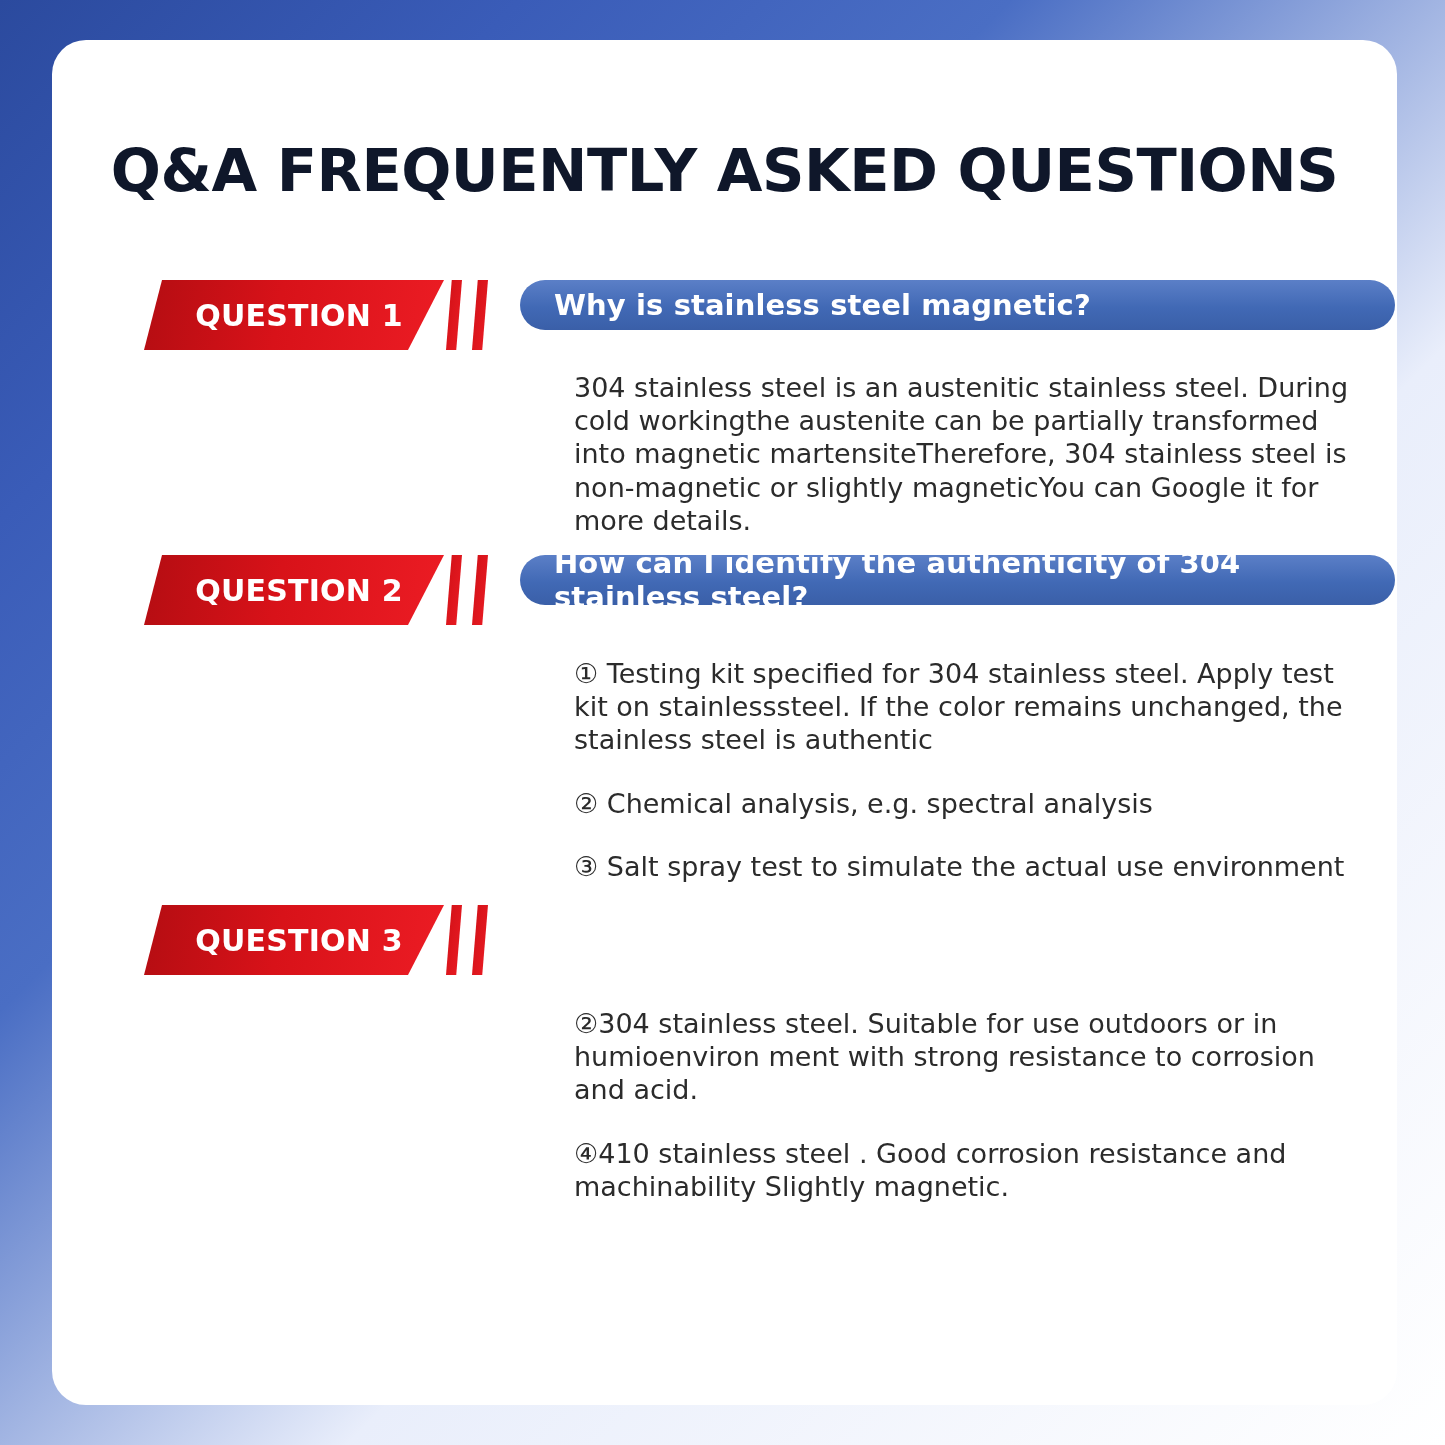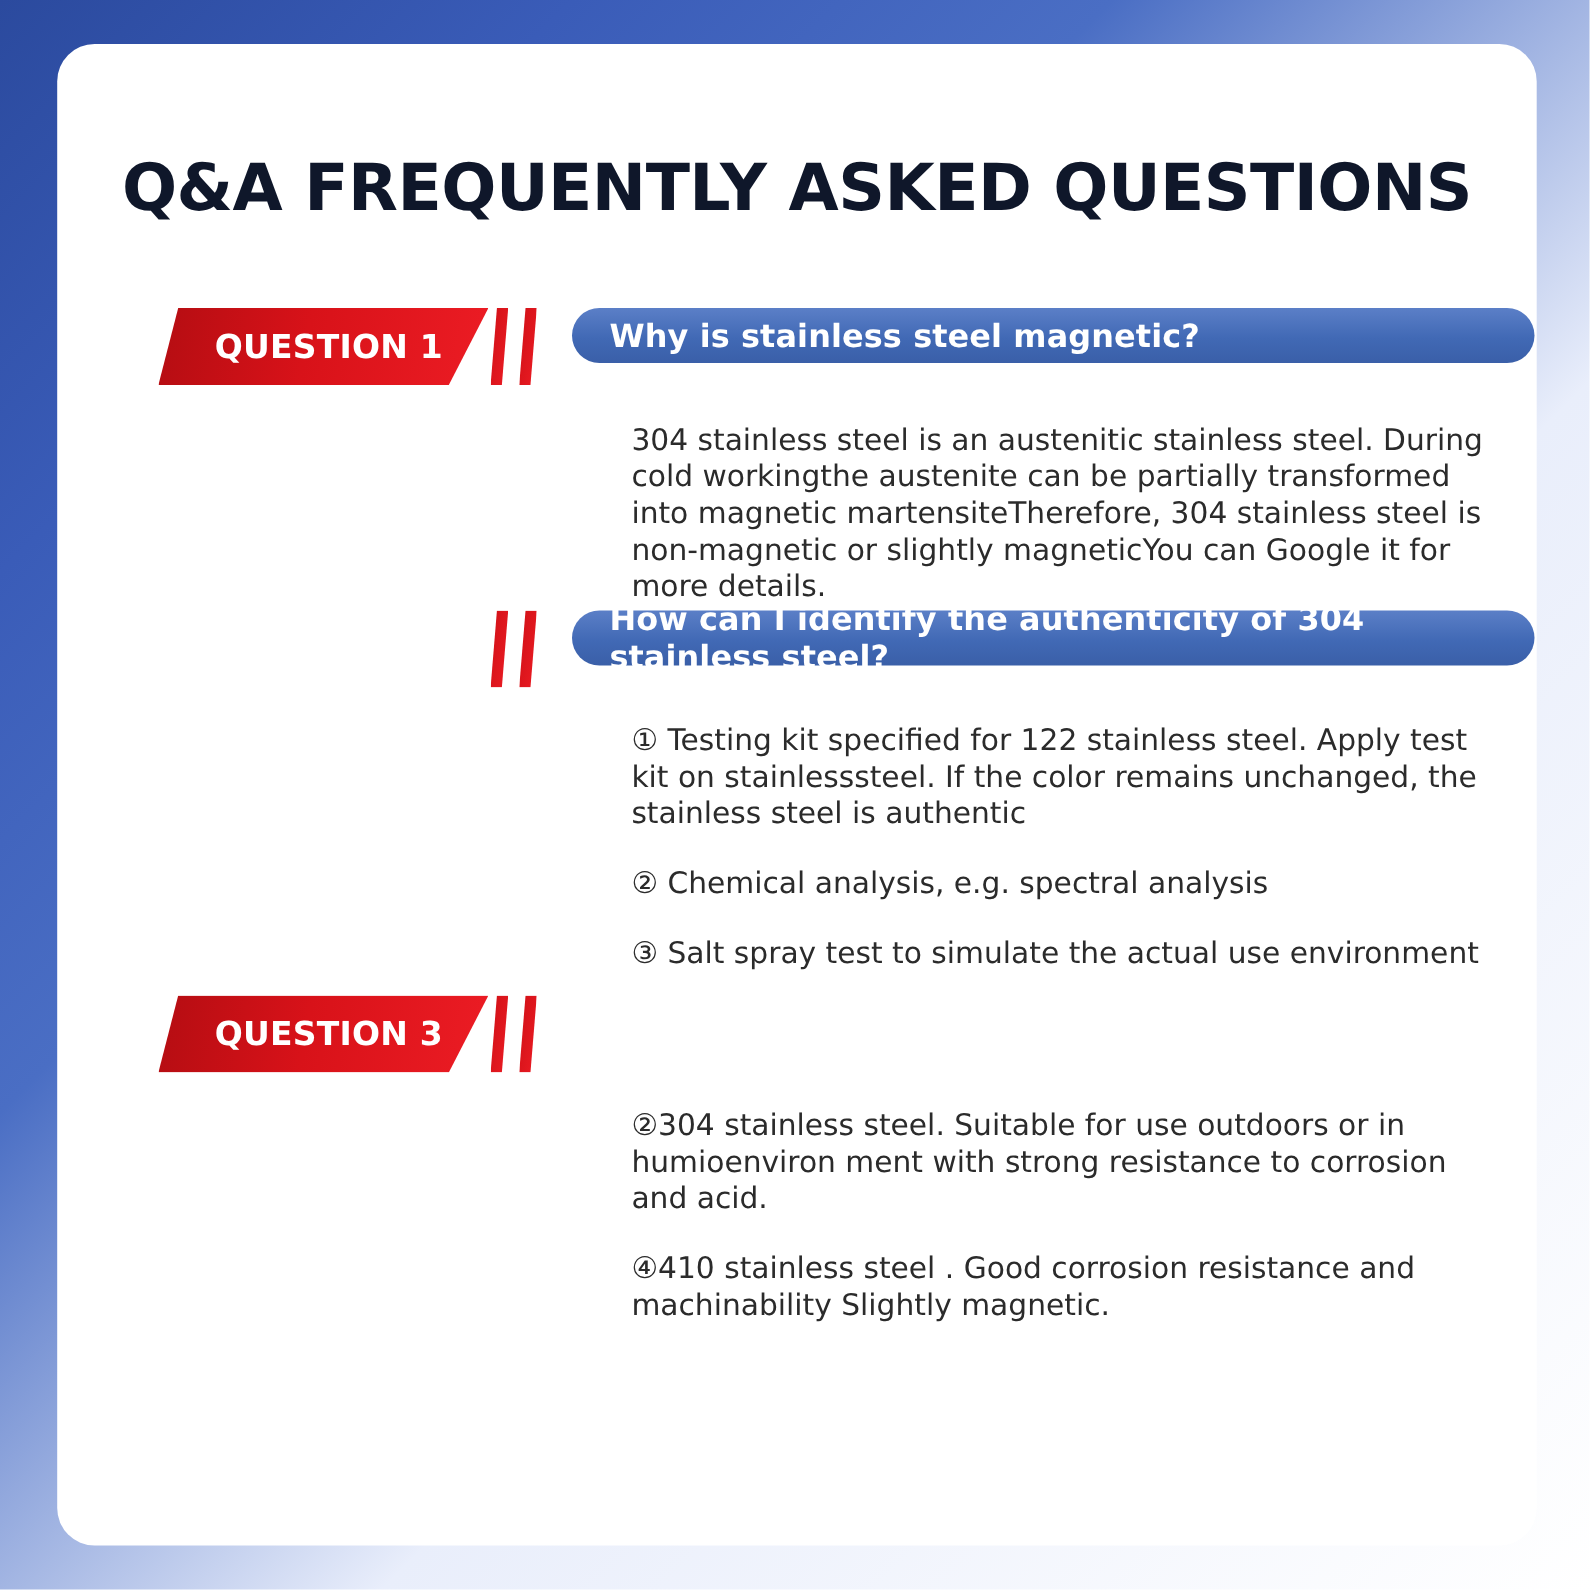--- a/index.html
+++ b/index.html
@@ -117,33 +117,34 @@
 
   <div class="title">Q&amp;A FREQUENTLY ASKED QUESTIONS</div>
 
   <div class="qa-block" style="top: 240px;">
     <div class="row">
       <div class="tag">QUESTION 1</div>
       <div class="slash s1"></div>
       <div class="slash s2"></div>
       <div class="qbar">Why is stainless steel magnetic?</div>
     </div>
-    <div class="answer" style="top: 104px;">
+    <div class="answer" style="top: 91px;">
       <p>304 stainless steel is an austenitic stainless steel. During cold workingthe austenite can be partially transformed into magnetic martensiteTherefore, 304 stainless steel is non-magnetic or slightly magneticYou can Google it for more details.</p>
     </div>
   </div>
 
   <div class="qa-block" style="top: 515px;">
     <div class="row">
+      <div class="tag">QUESTION 2</div>
       <div class="slash s1"></div>
       <div class="slash s2"></div>
       <div class="qbar">How can I identify the authenticity of 304 stainless steel?</div>
     </div>
     <div class="answer" style="top: 102px;">
-      <p>① Testing kit specified for 122 stainless steel. Apply test kit on stainlesssteel. If the color remains unchanged, the stainless steel is authentic</p>
+      <p>① Testing kit specified for 304 stainless steel. Apply test kit on stainlesssteel. If the color remains unchanged, the stainless steel is authentic</p>
       <p>② Chemical analysis, e.g. spectral analysis</p>
       <p>③ Salt spray test to simulate the actual use environment</p>
     </div>
   </div>
 
   <div class="qa-block" style="top: 865px;">
     <div class="row">
       <div class="tag">QUESTION 3</div>
       <div class="slash s1"></div>
       <div class="slash s2"></div>

